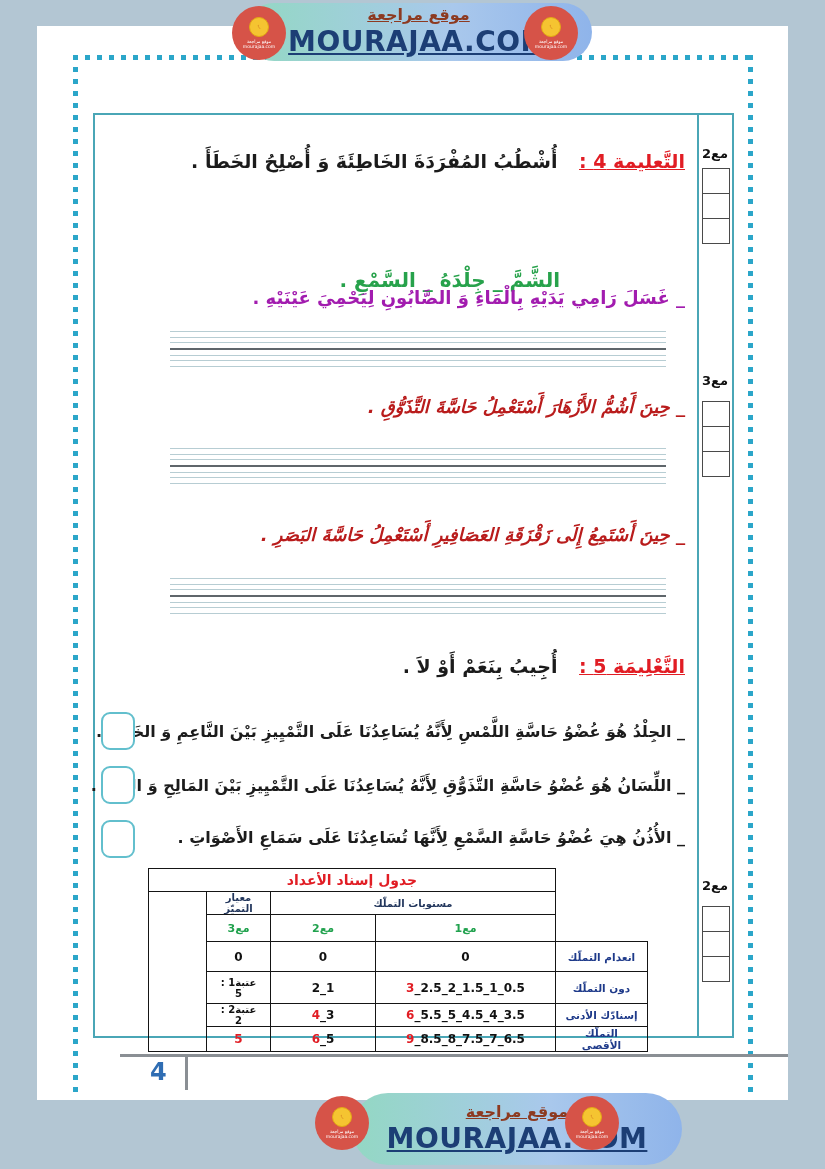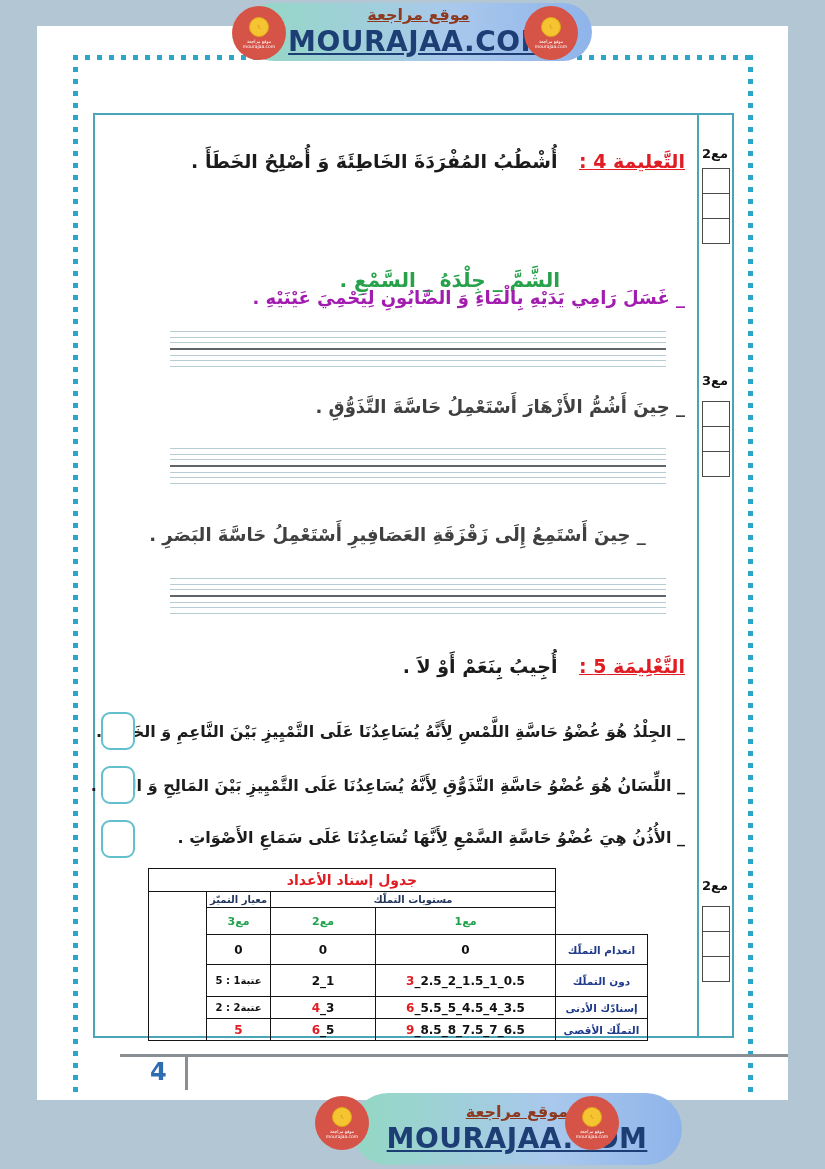--- a/index.html
+++ b/index.html
@@ -32,31 +32,31 @@
   .mk-boxes{width:28px;background:#fff;border:1px solid #4a4a4a;box-sizing:border-box;}
   .mk-cell{height:24px;border-top:1px solid #4a4a4a;}
   .mk-cell:first-child{border-top:none;}
   
   .rtl{direction:rtl;text-align:right;white-space:nowrap;}
   .h-ex{font-size:19px;font-weight:bold;color:#1b1b1b;}
   .h-ex .lbl{color:#e11d24;text-decoration:underline;text-decoration-color:#e11d24;margin-left:15px;}
   .green{color:#a21caf;}
   .bank{font-size:20px;font-weight:bold;color:#27a24b;}
   .sentence{font-size:18px;font-weight:bold;}
-  .sentence.black{color:#404040;}
+  .sentence.black{color:#b91c1c;font-style:italic;}
   .statement{font-size:16px;font-weight:bold;color:#1c1c1c;}
   
   .rule-block{display:flex;flex-direction:column;justify-content:space-between;height:36px;}
   .rl{height:1px;background:#b7cdd3;}
   .rl.dark{height:2.5px;background:#5f666b;}
   
   .checkbox{width:34px;height:38px;border:2.5px solid #62bfcd;border-radius:9px;background:#fff;box-sizing:border-box;}
   
   table.grade{border-collapse:collapse;direction:rtl;table-layout:fixed;}
-  table.grade td{border:1.3px solid #151515;padding:0 2px;overflow:hidden;}
+  table.grade td{border:1.3px solid #151515;padding:0 9px;overflow:hidden;}
   table.grade td.ghost{border:none;background:transparent;}
   .t-title{color:#e11d24;font-size:14px;font-weight:bold;text-align:center;height:22px;}
   .t-h1{font-size:10px;font-weight:bold;color:#22365c;text-align:center;height:15px;}
   .t-ma{font-size:11px;font-weight:bold;color:#21a24e;text-align:center;height:26px;direction:rtl;}
   .t-label{font-size:10.5px;font-weight:bold;color:#1e3a8a;text-align:center;direction:rtl;}
   .t-num{font-size:12px;font-weight:bold;color:#111;text-align:center;direction:ltr;}
   .t-num .red{color:#e11d24;}
   .t-ar{font-size:10px;direction:rtl;}
   .r-d0{height:30px;} .r-d1{height:32px;} .r-d2{height:22px;} .r-d3{height:22px;}
   
@@ -130,21 +130,21 @@
 <div class="abs rule-block" style="left:170px;top:448px;width:496px;">
   <i class="rl"></i>
     <i class="rl"></i>
     <i class="rl"></i>
     <i class="rl dark"></i>
     <i class="rl"></i>
     <i class="rl"></i>
     <i class="rl"></i>
 </div>
 
-<div class="abs rtl sentence black" style="left:110px;top:524px;width:575px;text-align:center;">_ حِينَ أَسْتَمِعُ إِلَى زَقْزَقَةِ العَصَافِيرِ أَسْتَعْمِلُ حَاسَّةَ البَصَرِ .</div>
+<div class="abs rtl sentence black" style="left:110px;top:524px;width:575px;">_ حِينَ أَسْتَمِعُ إِلَى زَقْزَقَةِ العَصَافِيرِ أَسْتَعْمِلُ حَاسَّةَ البَصَرِ .</div>
 <div class="abs rule-block" style="left:170px;top:578px;width:496px;">
   <i class="rl"></i>
     <i class="rl"></i>
     <i class="rl"></i>
     <i class="rl dark"></i>
     <i class="rl"></i>
     <i class="rl"></i>
     <i class="rl"></i>
 </div>
 

